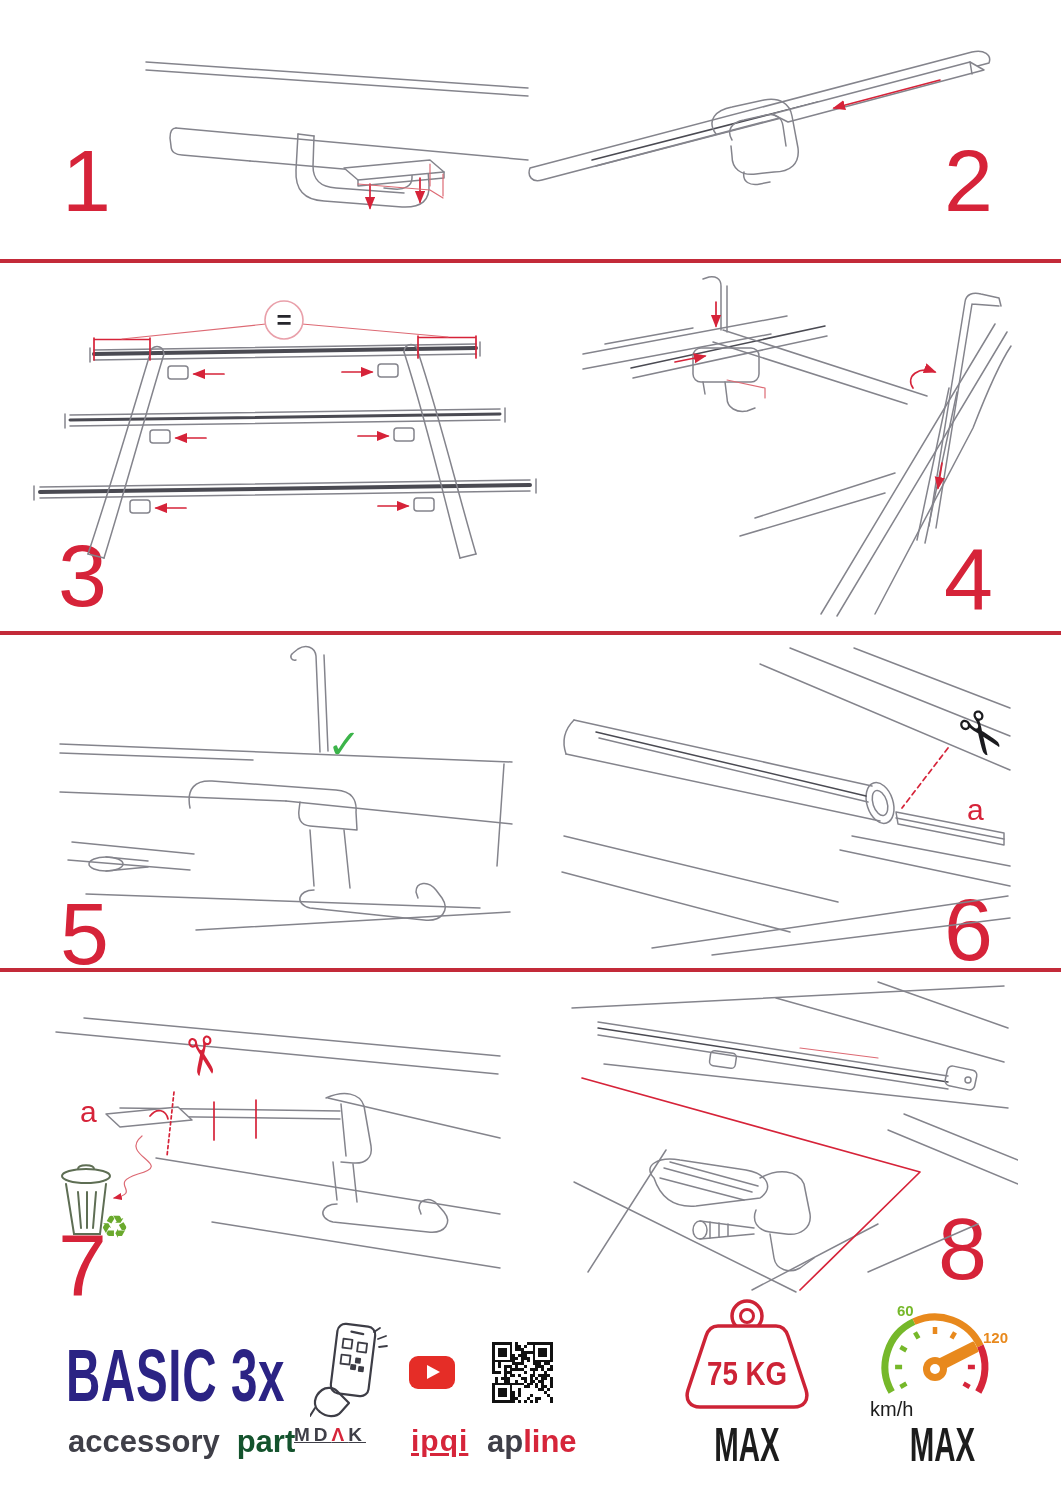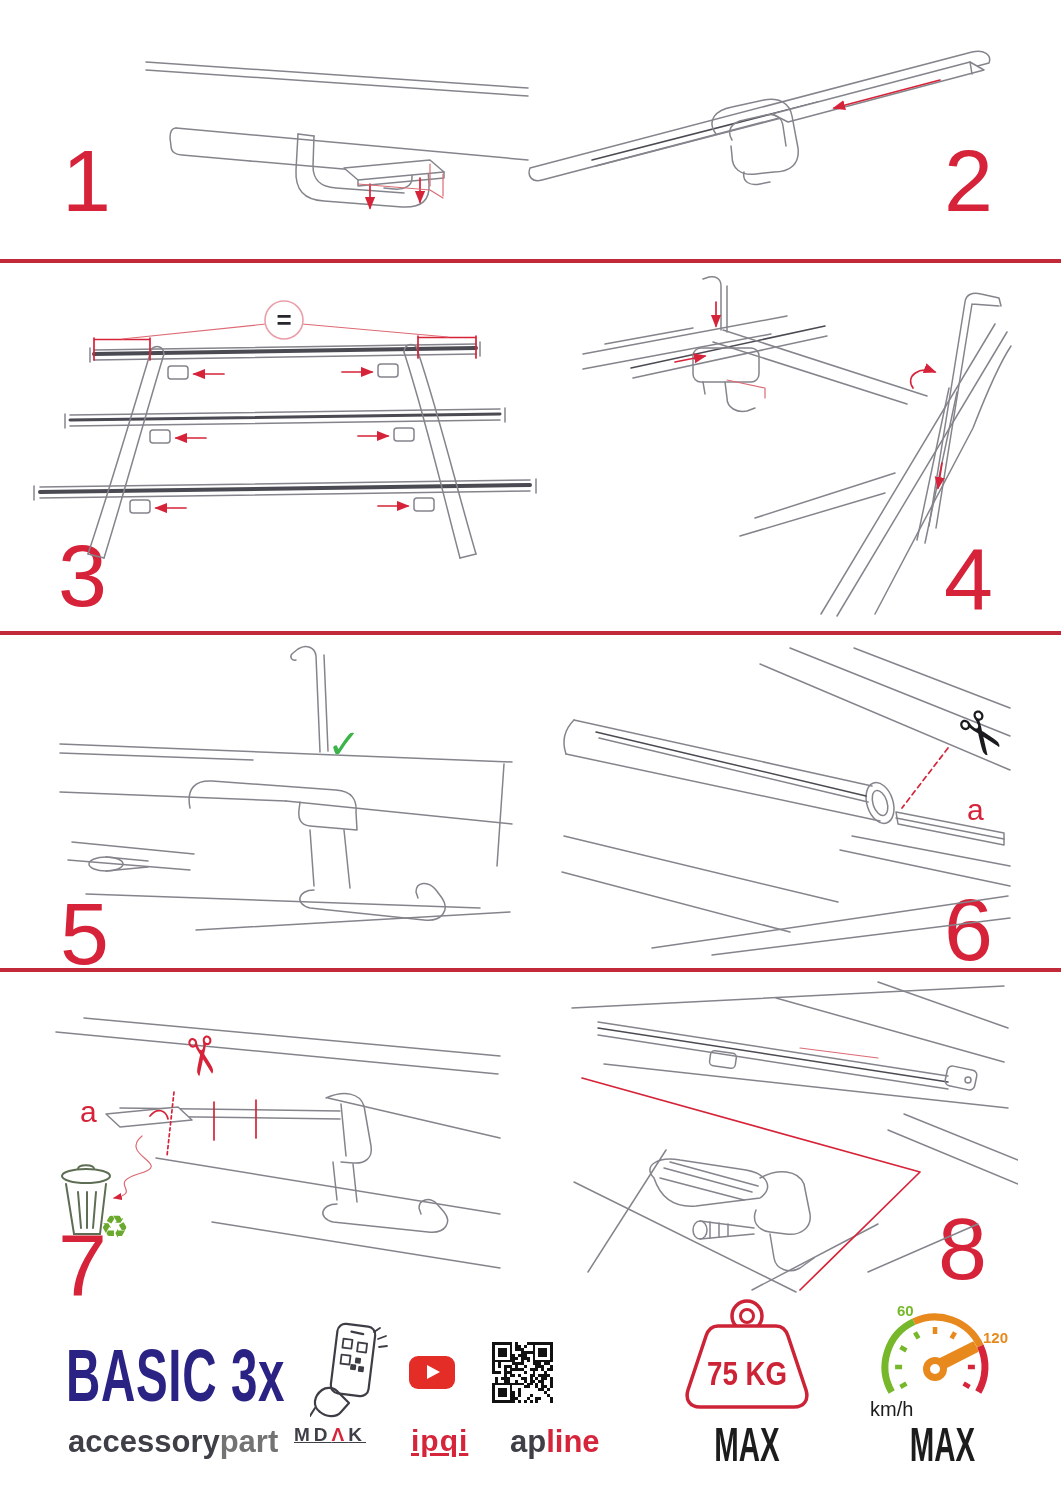--- a/index.html
+++ b/index.html
@@ -17,28 +17,28 @@
   .eq{font:bold 26px "Liberation Sans",sans-serif;fill:#26262c;text-anchor:middle;}
   .check{font:bold 40px "DejaVu Sans",sans-serif;fill:#3cb44a;text-anchor:middle;}
   .scis{font:58px "DejaVu Sans",sans-serif;fill:#1b1b1f;}
   .scisRed{font:52px "DejaVu Sans",sans-serif;fill:#d62339;}
   .lblA{font:30px "Liberation Sans",sans-serif;fill:#d62339;}
   .recyc{font:32px "DejaVu Sans",sans-serif;fill:#6aa92d;}
   
   .product{position:absolute;left:66px;top:1334px;font-size:72px;font-weight:bold;color:#2b2384;
            letter-spacing:1px;transform:scale(0.66,1.02);transform-origin:left top;white-space:nowrap;}
   .brandline{position:absolute;left:68px;top:1424px;font-size:31px;font-weight:bold;color:#3f3f48;white-space:nowrap;}
-  .brandline .redpart{color:#737373;}
+  .brandline .redpart{color:#14532d;margin-left:17px;}
   .mdak{position:absolute;left:294px;top:1424px;font-size:19px;font-weight:bold;color:#3f3f48;letter-spacing:4px;text-decoration:underline;}
   .mdak .redpart{color:#d6253a;}
   .yt{position:absolute;left:409px;top:1356px;width:46px;height:33px;background:#e52d27;border-radius:9px;}
   .yt .play{position:absolute;left:18px;top:9px;width:0;height:0;border-left:13px solid #fff;
             border-top:7.5px solid transparent;border-bottom:7.5px solid transparent;}
   .ipqi{position:absolute;left:411px;top:1424px;font-size:30px;font-weight:600;color:#d6253a;letter-spacing:1px;text-decoration:underline;}
-  .apline{position:absolute;left:510px;top:1424px;font-size:31px;font-weight:bold;color:#3f3f48;}
+  .apline{position:absolute;left:487px;top:1424px;font-size:31px;font-weight:bold;color:#3f3f48;}
   .apline .redpart{color:#d6253a;}
   .maxlbl{position:absolute;font-size:46px;font-weight:bold;color:#1c1c1c;text-align:center;
           transform:scale(0.64,1.05);transform-origin:center top;}
   .kmh{position:absolute;left:870px;top:1398px;width:145px;text-align:left;font-size:20px;color:#1c1c1c;}
   .wtxt{font:bold 34px "Liberation Sans",sans-serif;fill:#cd2336;text-anchor:middle;}
   .gauge60{font:bold 15px "Liberation Sans",sans-serif;fill:#76b82a;}
   .gauge120{font:bold 15px "Liberation Sans",sans-serif;fill:#e8891d;}
 </style>
 </head>
 <body>

